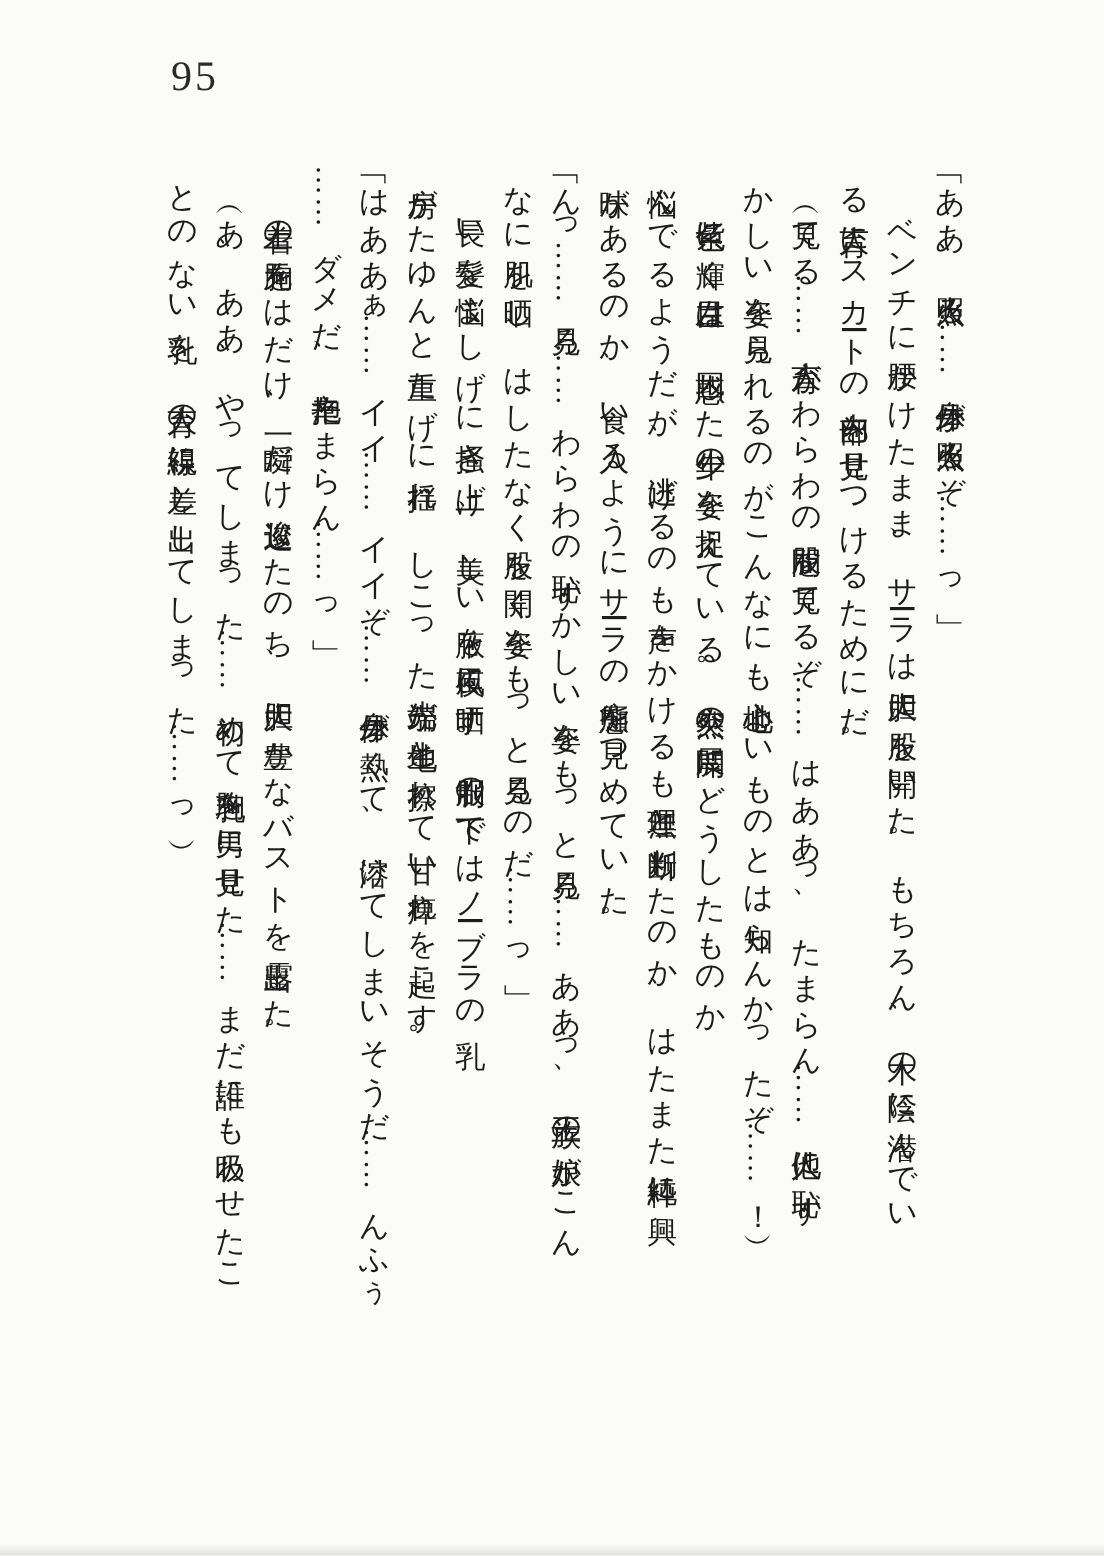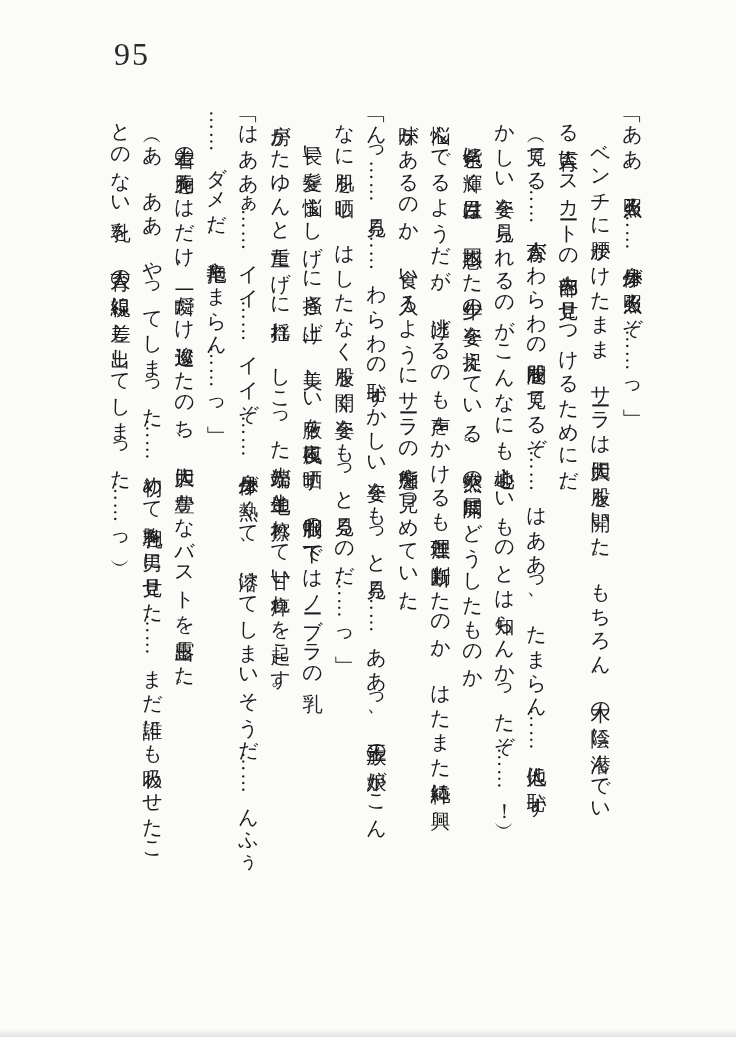--- a/index.html
+++ b/index.html
@@ -16,21 +16,21 @@
   }
   .page {
     position: absolute;
     inset: 0;
     background: #fbfbf9;
   }
   .page-number {
     position: absolute;
     left: 114px;
     top: 36px;
-    font-size: 32px;
+    font-size: 28px;
     letter-spacing: 2px;
     color: #2a2a2a;
     font-family: "Liberation Serif", "DejaVu Serif", serif;
   }
   .text-block {
     position: absolute;
     top: 110px;
     right: 87px;
     height: 818px;
     writing-mode: vertical-rl;

